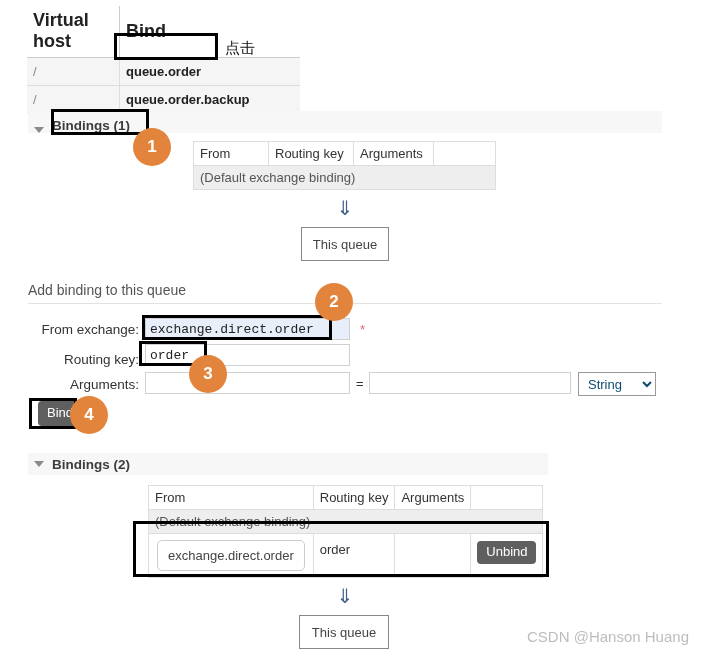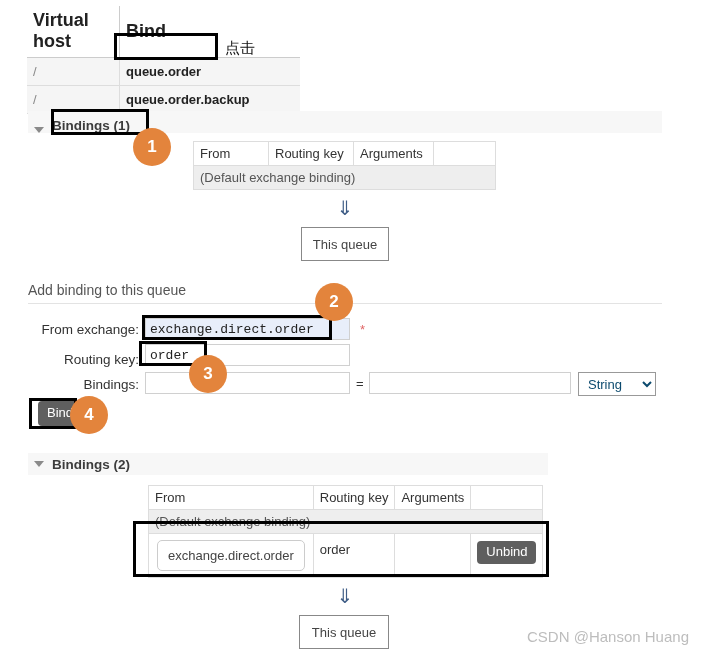--- a/index.html
+++ b/index.html
@@ -265,21 +265,21 @@
 <div class="abs section-label" style="left:28px; top:282px;">Add binding to this queue</div>
 <div class="abs divider" style="left:28px; top:303px; width:634px;"></div>
 
 <div class="abs form-label" style="left:26px; top:322px; width:113px;">From exchange:</div>
 <input class="abs txt-input autofill" style="left: 145px; top: 318px; width: 205px;" value="exchange.direct.order">
 <div class="abs req-star" style="left:360px; top:322px;">*</div>
 
 <div class="abs form-label" style="left:26px; top:352px; width:113px;">Routing key:</div>
 <input class="abs txt-input" style="left: 145px; top: 344px; width: 205px;" value="order">
 
-<div class="abs form-label" style="left:26px; top:377px; width:113px;">Bindings:</div>
+<div class="abs form-label" style="left:26px; top:377px; width:113px;">Arguments:</div>
 <input class="abs txt-input" style="left: 145px; top: 372px; width: 205px;" value="">
 <div class="abs eq-sign" style="left:356px; top:376px;">=</div>
 <input class="abs txt-input" style="left: 369px; top: 372px; width: 202px;" value="">
 <select class="abs type-select" style="left:578px; top:372px; width:78px;">
   <option>String</option>
   <option>Number</option>
   <option>Boolean</option>
   <option>List</option>
 </select>
 

